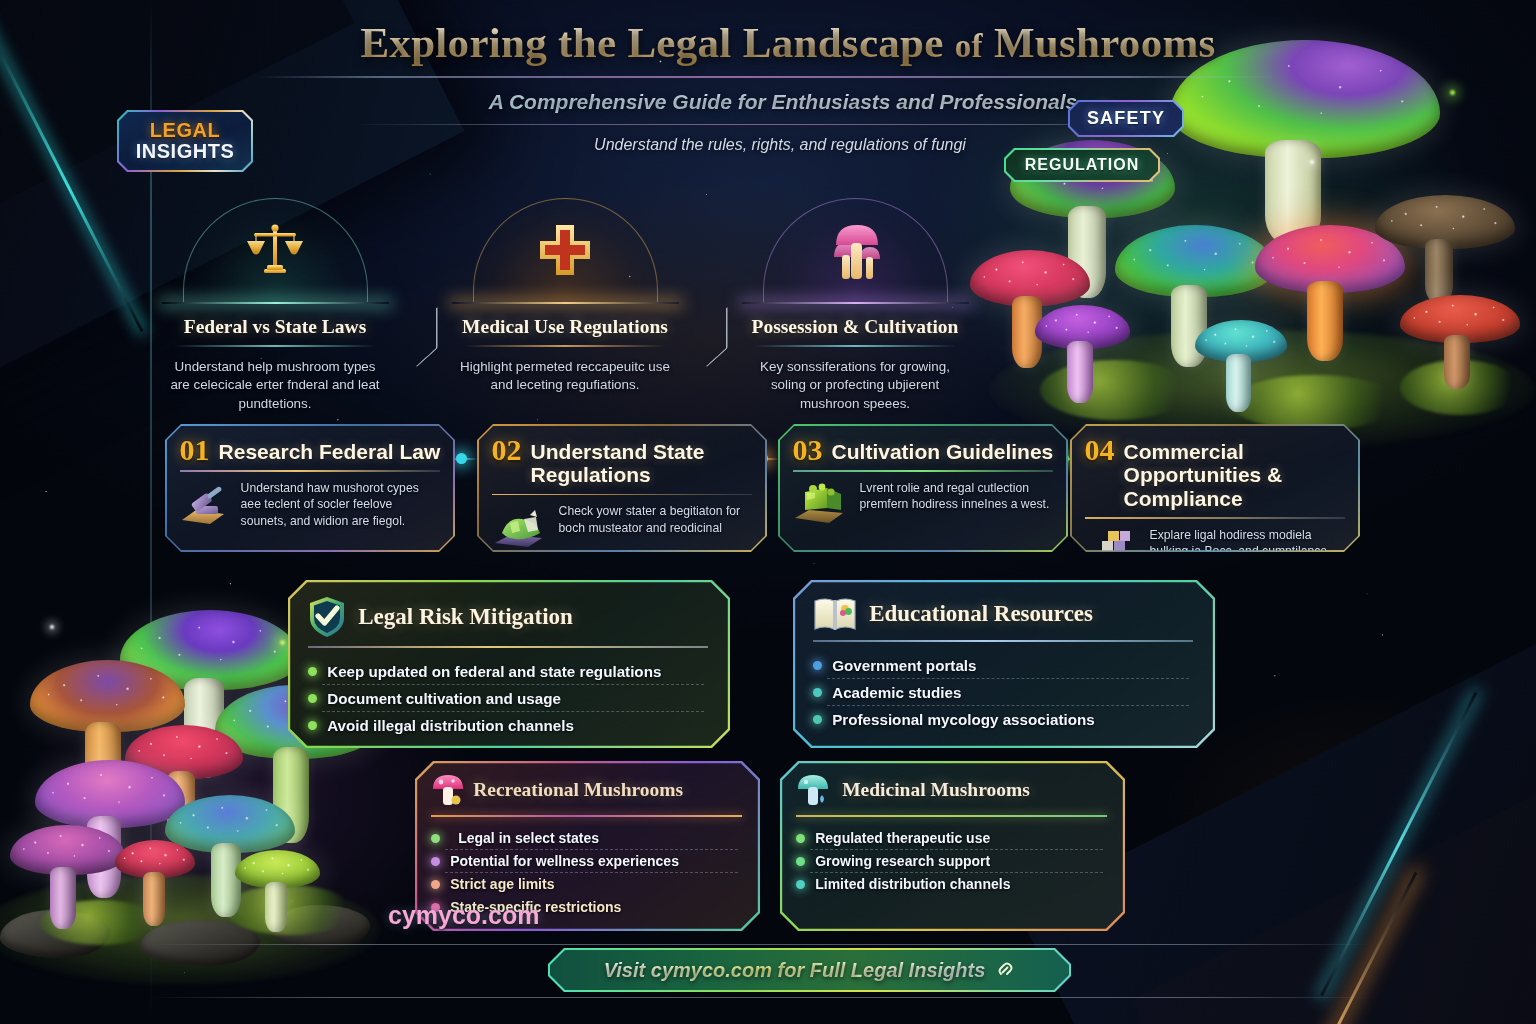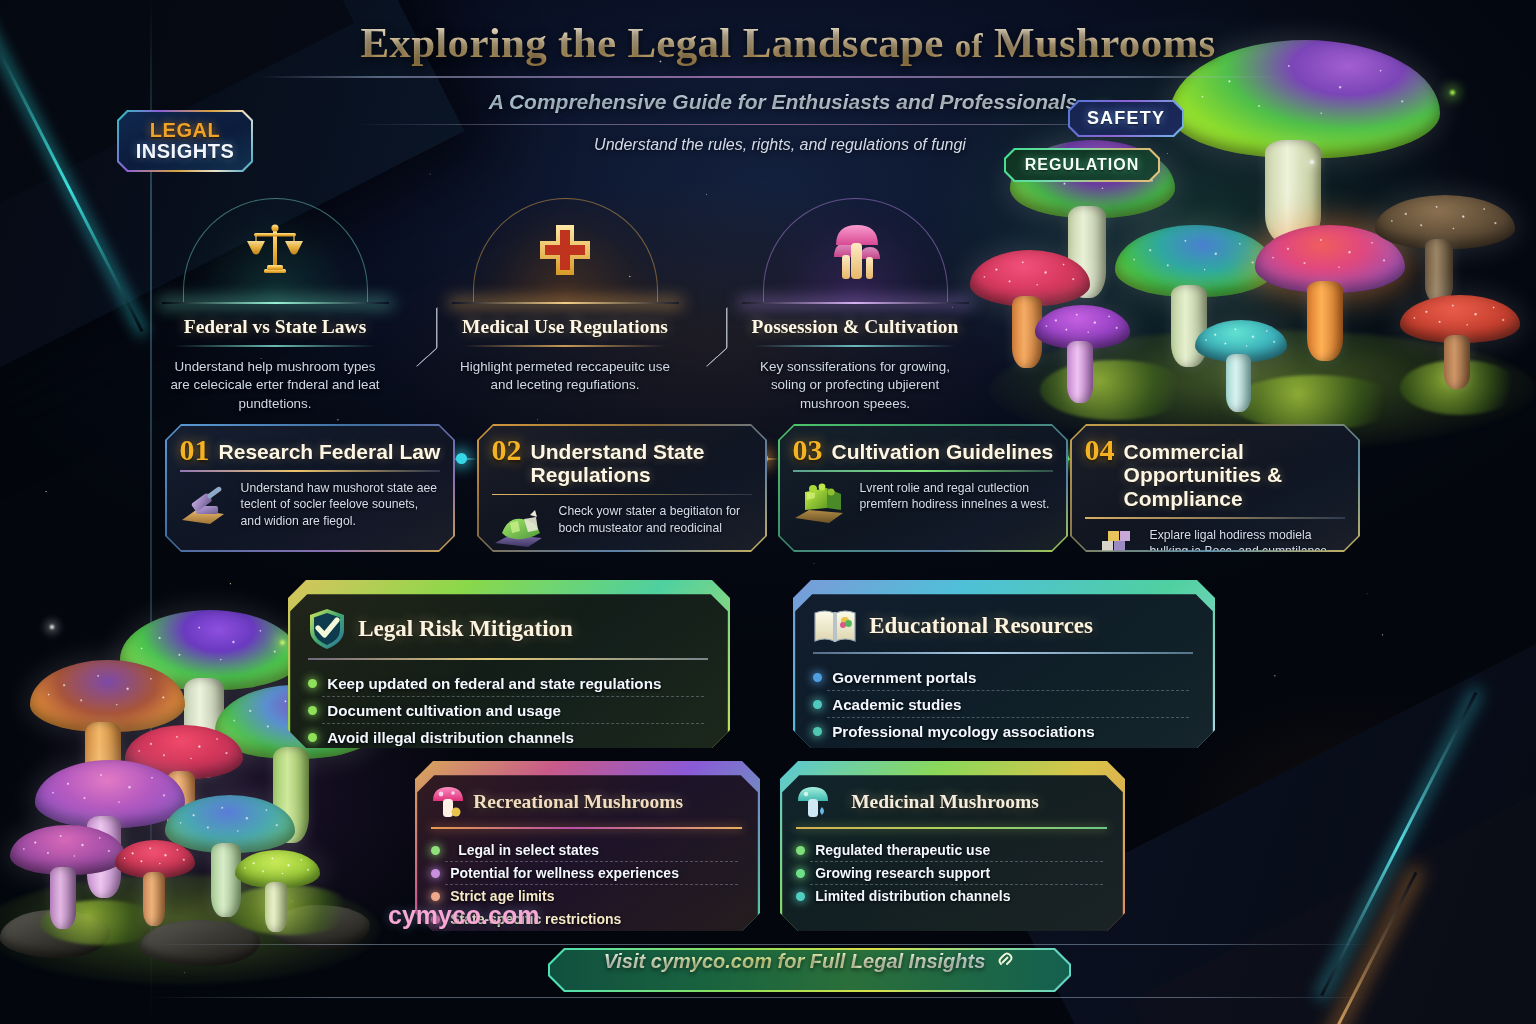--- a/index.html
+++ b/index.html
@@ -299,21 +299,21 @@
 
   
   .panel {
     position:absolute;
     clip-path: polygon(18px 0, calc(100% - 18px) 0, 100% 18px, 100% calc(100% - 18px), calc(100% - 18px) 100%, 18px 100%, 0 calc(100% - 18px), 0 18px);
     padding:2.2px;
   }
   .panel .body {
     width:100%; height:100%;
     clip-path: polygon(17px 0, calc(100% - 17px) 0, 100% 17px, 100% calc(100% - 17px), calc(100% - 17px) 100%, 17px 100%, 0 calc(100% - 17px), 0 17px);
-    padding:14px 20px 12px 18px; position:relative;margin-top:12px;
+    padding:14px 20px 12px 18px; position:relative;
   }
   .panel .head { display:flex; align-items:center; gap:12px; }
   .panel h4 {
     font-family:"Liberation Serif", serif;
     font-size:23px; font-weight:700; color:#fdf4e0;
     text-shadow:0 0 12px rgba(255,235,180,.4), 0 2px 4px rgba(0,0,0,.9);
   }
   .panel .hr { margin-top:8px; height:1.6px; position:relative; }
   .panel ul { list-style:none; margin-top:10px; }
   .panel li { display:flex; align-items:center; gap:10px; padding:5px 0; position:relative; }
@@ -328,21 +328,21 @@
     position:absolute; left:388px; top:901px; font-size:25px; font-weight:700;
     color:#f9a8d4; text-shadow:0 0 10px rgba(160,200,255,.4), 0 1px 3px rgba(0,0,0,.9);
   }
   .cta {
     position:absolute; left:548px; top:948px; width:523px; height:44px;
     clip-path: polygon(16px 0, calc(100% - 16px) 0, 100% 16px, 100% calc(100% - 16px), calc(100% - 16px) 100%, 16px 100%, 0 calc(100% - 16px), 0 16px);
     padding:2px;
     background:linear-gradient(90deg,#4ce0b8 0%, #8ce05a 35%, #d9e14a 62%, #5fd6c8 100%);
   }
   .cta .body {
-    width:100%; height:100%; display:flex; align-items:flex-start; justify-content:center; gap:10px;
+    width:100%; height:100%; display:flex; align-items:center; justify-content:center; gap:10px;
     clip-path: polygon(15px 0, calc(100% - 15px) 0, 100% 15px, 100% calc(100% - 15px), calc(100% - 15px) 100%, 15px 100%, 0 calc(100% - 15px), 0 15px);
     background:linear-gradient(90deg,#11503f 0%, #19633f 30%, #2a6f3a 58%, #14604f 100%);
   }
   .cta .label {
     font-size:20px; font-weight:700; font-style:italic;
     background:linear-gradient(90deg,#f4fff0 0%, #eaf79a 40%, #f7fbdd 75%, #e2f5ef 100%);
     -webkit-background-clip:text; background-clip:text; color:transparent;
     text-shadow:0 2px 4px rgba(0,0,0,.55);
   }
   svg { display:block; overflow:visible; }
@@ -658,21 +658,21 @@
                   </linearGradient>
                 </defs>
               <path d="M2 40 L16 30 L44 34 L30 44 Z" fill="url(#gvB)"></path>
               <rect x="16" y="26" width="22" height="8" rx="2" fill="url(#gvA)"></rect>
               <g transform="rotate(-36 26 18)">
                 <rect x="10" y="14" width="20" height="10" rx="3" fill="url(#gvA)"></rect>
                 <rect x="28" y="16" width="16" height="5" rx="2.5" fill="#8fa8c8"></rect>
               </g>
             </svg>
           </div>
-          <div class="desc">Understand haw mushorot state aee teclent of socler feelove sounets, and widion are fiegol.</div>
+          <div class="desc">Understand haw mushorot cypes aee teclent of socler feelove sounets, and widion are fiegol.</div>
         </div>
       </div>
     </div>
 
     <div class="step" style="left:312px;background:linear-gradient(150deg,#d79a3c 0%, #8a6b3a 35%, #5b7fa8 70%, #c9b05a 100%);">
       <div class="body">
         <div class="head">
           <div class="num">02</div>
           <div class="ttl">Understand State Regulations</div>
         </div>
@@ -894,21 +894,21 @@
             <span class="txt" style="font-size:14px;color:#f7e9c8;">State-specific restrictions</span>
           </li>
       </ul>
     </div>
   </div>
 
   <div class="panel" style="left:780px;top:761px;width:345px;height:170px;
        background:linear-gradient(135deg,#5ac8d8 0%, #8ad85a 32%, #d8c44a 60%, #e08a5a 100%);">
     <div class="body" style="background:linear-gradient(150deg, rgba(14,30,38,.96) 0%, rgba(12,24,32,.96) 45%, rgba(16,30,34,.95) 100%);
                 padding:10px 16px 10px 14px;">
-      <div class="head" style="gap:21px;">
+      <div class="head" style="gap:12px;">
         <div>
           <svg width="34" height="34" viewBox="0 0 34 34">
             <defs>
                 <linearGradient id="tmc" x1="0" y1="0" x2="0" y2="1">
               <stop offset="0" stop-color="#a8f0e0"></stop>
                   <stop offset="1" stop-color="#3fb8b0"></stop>
                 </linearGradient>
               </defs>
             <path d="M2 16 Q2 2 17 2 Q32 2 32 16 Z" fill="url(#tmc)"></path>
             <rect x="12" y="14" width="10" height="18" rx="3.5" fill="#cfe8f5"></rect>

